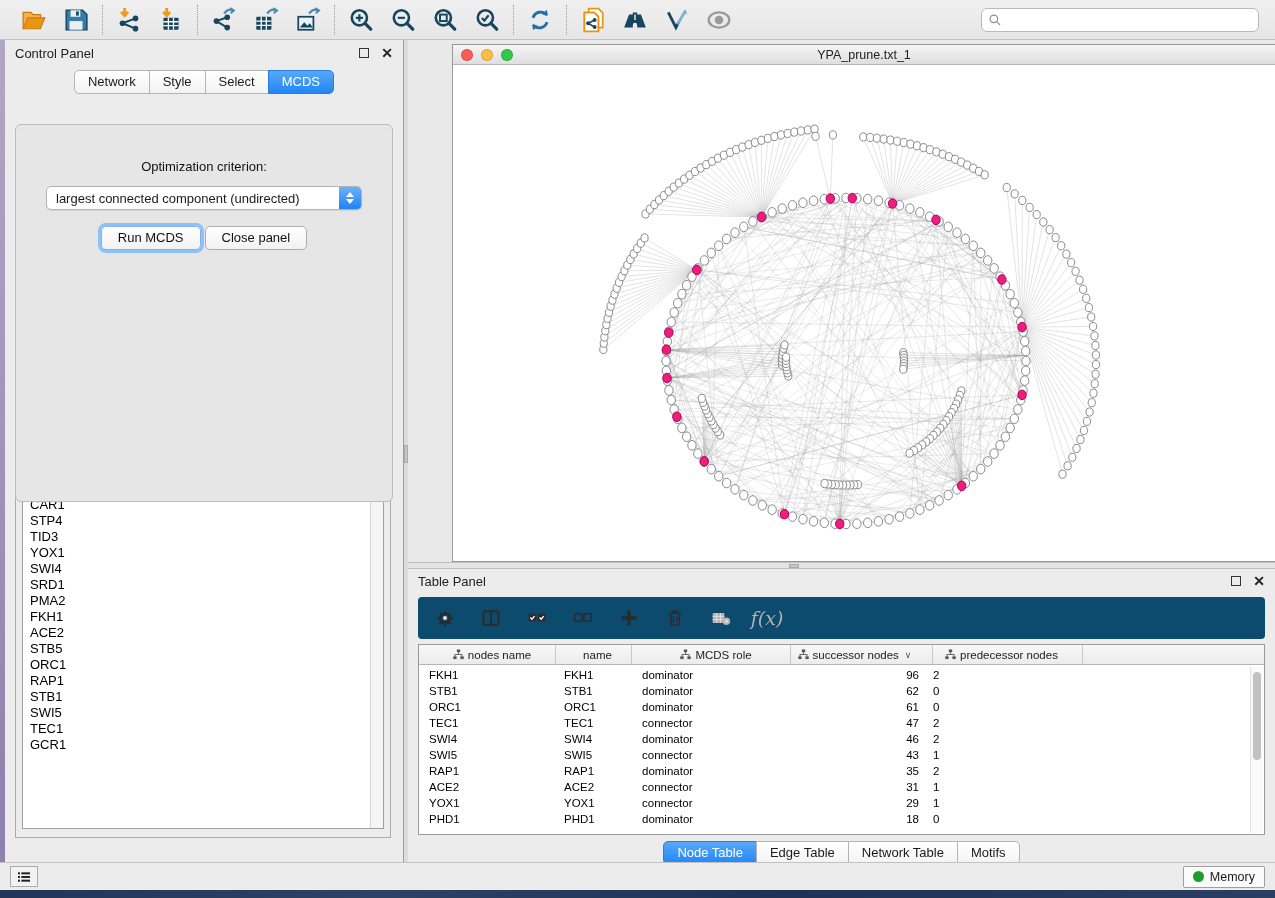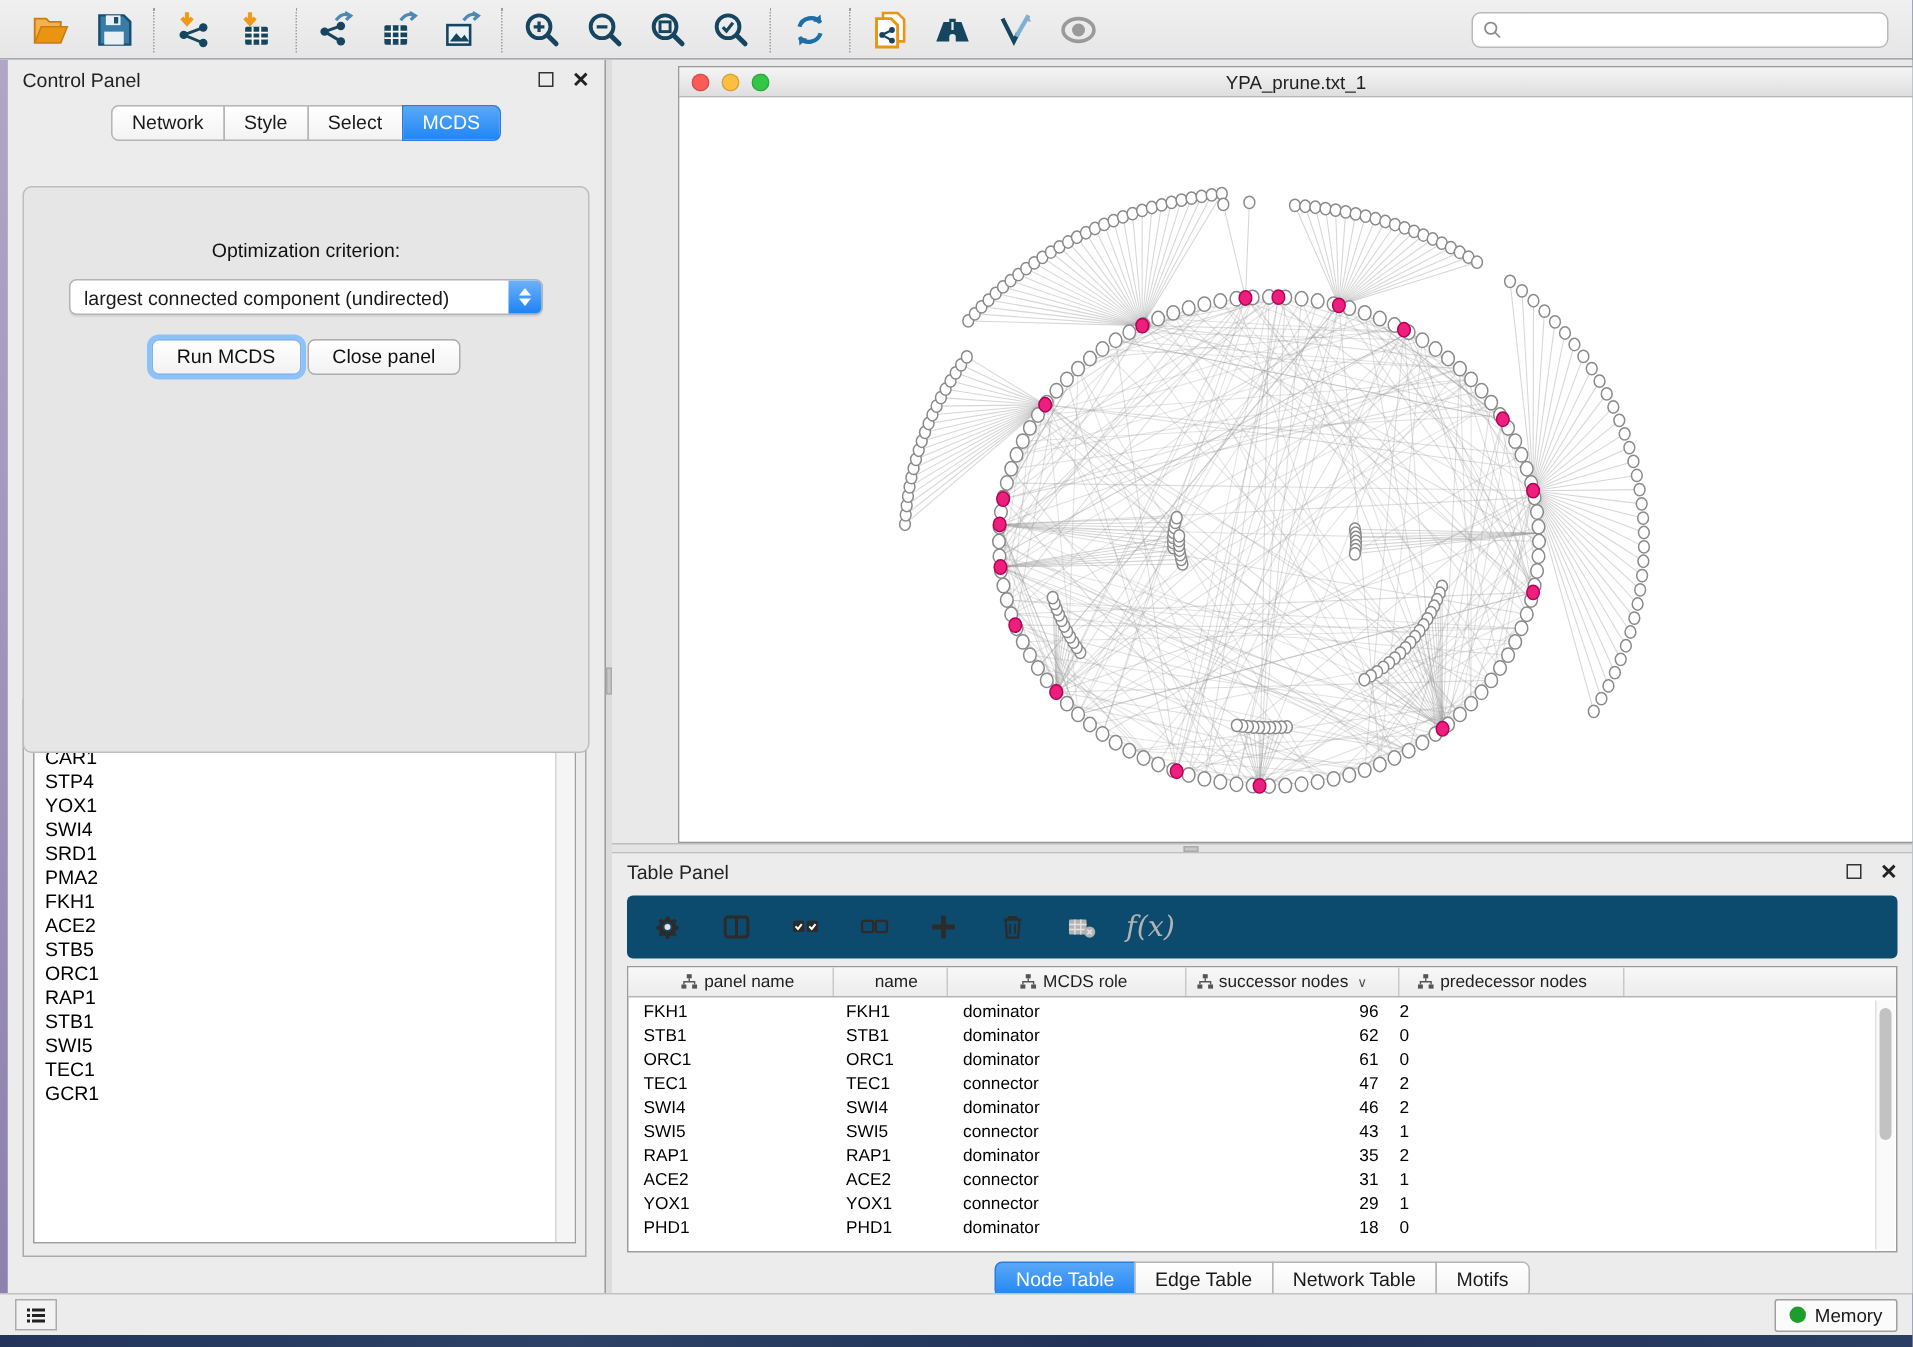--- a/index.html
+++ b/index.html
@@ -281,20 +281,21 @@
         <button class="mac-btn">Close panel</button>
       </div>
     </div>
     <div class="mcds-fieldset">
       <div class="mcds-legend">MCDS result (17 nodes)</div>
       <div class="mcds-listwrap">
         <div class="mcds-list">
             <div class="mcds-item">PHD1</div>
             <div class="mcds-item">CAR1</div>
             <div class="mcds-item">STP4</div>
+            <div class="mcds-item">TID3</div>
             <div class="mcds-item">YOX1</div>
             <div class="mcds-item">SWI4</div>
             <div class="mcds-item">SRD1</div>
             <div class="mcds-item">PMA2</div>
             <div class="mcds-item">FKH1</div>
             <div class="mcds-item">ACE2</div>
             <div class="mcds-item">STB5</div>
             <div class="mcds-item">ORC1</div>
             <div class="mcds-item">RAP1</div>
             <div class="mcds-item">STB1</div>
@@ -1098,21 +1099,21 @@
 
       <div class="ntable">
         <div class="thead" id="thead">
             <div class="thcell c0">
               <svg class="colicon" viewBox="0 0 12 12">
                 <rect x="4.2" y="0.5" width="3.6" height="3" fill="#555"></rect>
                 <rect x="0.3" y="8" width="3.6" height="3" fill="#555"></rect>
                 <rect x="8.1" y="8" width="3.6" height="3" fill="#555"></rect>
                 <path d="M6 3.5 V6 M6 6 H2.1 V8 M6 6 h3.9 V8" stroke="#555" fill="none" stroke-width="1"></path>
               </svg>
-              <span>panel name</span>
+              <span>nodes name</span>
             </div>
             <div class="thcell c1">
               <span>name</span>
             </div>
             <div class="thcell c2">
               <svg class="colicon" viewBox="0 0 12 12">
                 <rect x="4.2" y="0.5" width="3.6" height="3" fill="#555"></rect>
                 <rect x="0.3" y="8" width="3.6" height="3" fill="#555"></rect>
                 <rect x="8.1" y="8" width="3.6" height="3" fill="#555"></rect>
                 <path d="M6 3.5 V6 M6 6 H2.1 V8 M6 6 h3.9 V8" stroke="#555" fill="none" stroke-width="1"></path>

